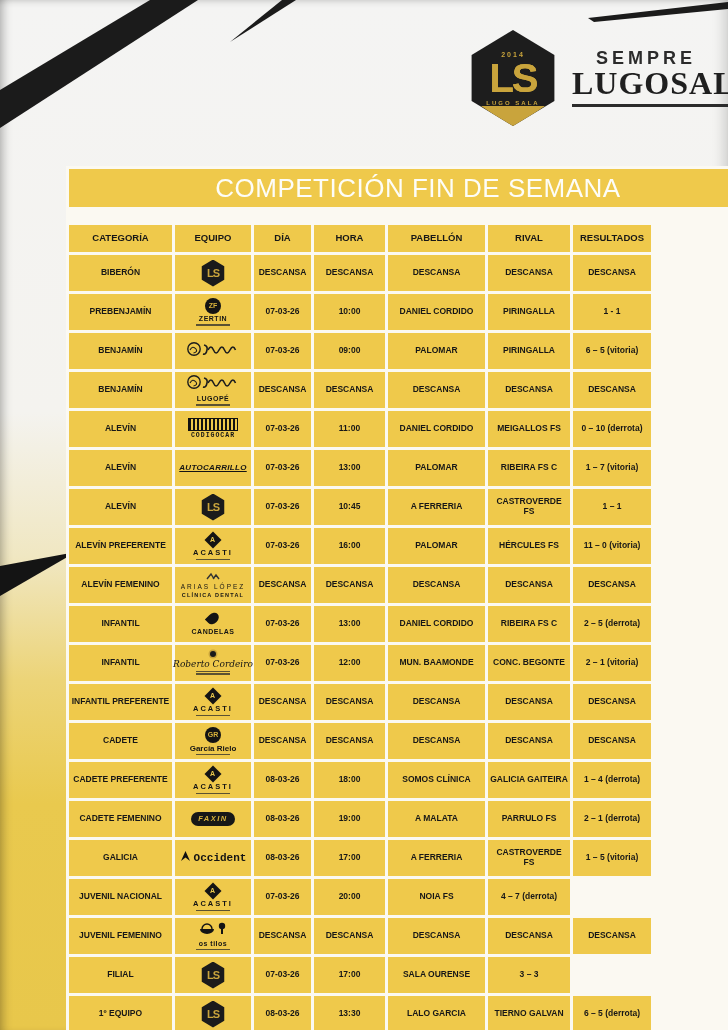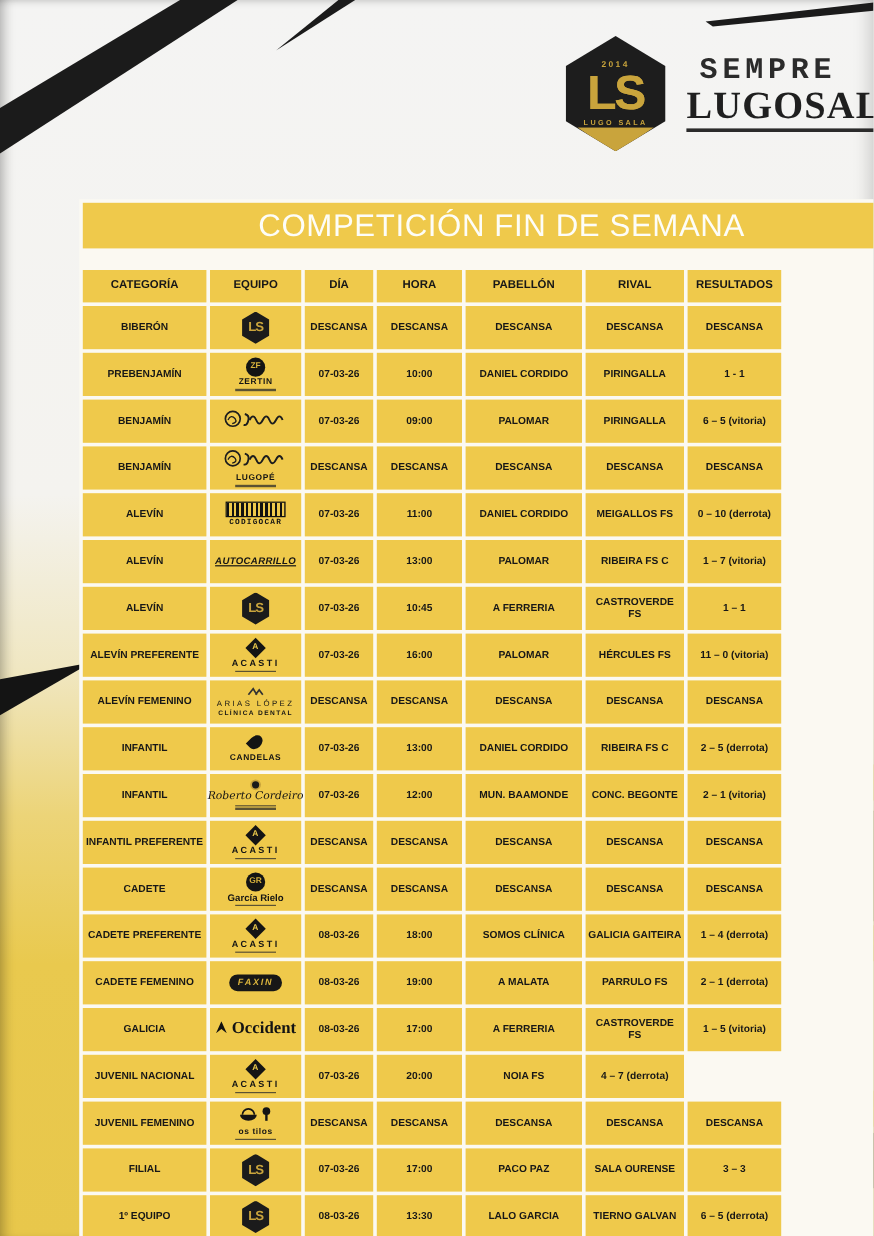--- a/index.html
+++ b/index.html
@@ -15,21 +15,21 @@
   .badge-hex{width:90px;height:96px;background:#1d1d1d;
     clip-path:polygon(50% 0,96% 26%,96% 74%,50% 100%,4% 74%,4% 26%);
     display:flex;flex-direction:column;align-items:center;justify-content:center;position:relative;}
   .b-year{color:#c9a43c;font-size:7px;letter-spacing:2px;font-weight:bold;margin-bottom:1px;}
   .b-ls{color:#c9a43c;font-size:40px;font-weight:bold;line-height:.95;letter-spacing:-2px;
     text-shadow:0 0 0 #c9a43c;}
   .b-gold{position:absolute;left:50%;bottom:-2px;transform:translateX(-50%);width:64px;height:22px;
     background:#c9a43c;clip-path:polygon(0 0,100% 0,50% 100%);}
   .b-bottom{position:relative;z-index:1;color:#c9a43c;font-size:6px;letter-spacing:2px;font-weight:bold;margin-top:3px;}
   .brand-text{display:flex;flex-direction:column;align-items:flex-start;}
-  .brand-1{font-family:Liberation Mono, monospace;font-weight:bold;font-size:25px;letter-spacing:4px;color:#2b2b2b;margin-left:11px;line-height:1;}
+  .brand-1{font-family:Liberation Sans, sans-serif;font-weight:bold;font-size:18px;letter-spacing:4px;color:#2b2b2b;margin-left:24px;line-height:1;}
   .brand-2{font-family:"Liberation Serif",serif;font-weight:bold;font-size:32px;letter-spacing:1px;color:#1f1f1f;line-height:1.05;
     border-bottom:3px solid #2b2b2b;padding-bottom:3px;}
 
   
   .tablewrap{position:absolute;left:66px;top:166px;width:704px;z-index:3;background:#fbf9f2;
     padding:3px;display:flex;flex-direction:column;gap:18px;box-sizing:border-box;}
   .title{background:#efc94b;height:38px;line-height:38px;text-align:center;color:#fdfdf8;
     font-size:26px;font-weight:500;letter-spacing:.5px;}
   .row{display:grid;grid-template-columns:103px 76px 57px 71px 97px 82px 78px;column-gap:3px;}
   .cell{background:#efc94b;display:flex;align-items:center;justify-content:center;text-align:center;
@@ -49,21 +49,21 @@
     display:flex;align-items:center;justify-content:center;}
   .ic-diamond span{transform:rotate(-45deg);color:#e8c74b;font-size:7px;font-weight:bold;}
   .ic-flame{width:10px;height:13px;background:#141414;border-radius:50% 50% 50% 0;transform:rotate(45deg);margin:1px 0 2px;}
   .ic-gear{padding:3px 7px;background:#171717;border-radius:9px;color:#d8b23c;font-style:italic;
     font-weight:bold;font-size:7.5px;letter-spacing:1.5px;}
   .ic-dot{width:6px;height:6px;border-radius:50%;background:#1a1a1a;box-shadow:0 0 0 1.5px #c9a43c;margin-bottom:1px;}
   .lname{font-size:7px;font-weight:bold;letter-spacing:.5px;color:#141414;white-space:nowrap;}
   .style-spaced{letter-spacing:2px;font-size:7.5px;}
   .style-spaced-light{letter-spacing:2px;font-weight:normal;font-size:6.5px;}
   .style-script{font-family:"DejaVu Serif",serif;font-style:italic;font-size:9px;font-weight:normal;letter-spacing:0;}
-  .style-serif{font-family:Liberation Serif, serif;font-size:14px;font-weight:bold;letter-spacing:0;}
+  .style-serif{font-family:Liberation Mono, monospace;font-size:11px;font-weight:bold;letter-spacing:0;}
   .style-italic{font-style:italic;font-size:8px;text-decoration:underline;letter-spacing:.3px;}
   .style-mixed{font-size:8px;letter-spacing:0;font-weight:bold;}
   .style-mono{font-family:"Liberation Mono",monospace;font-size:6.5px;letter-spacing:1px;}
   .lsub{font-size:5.5px;font-weight:bold;letter-spacing:1.2px;color:#141414;}
   .lbar{width:34px;height:1.5px;background:#2a2a2a;opacity:.75;}
 </style>
 </head>
 <body>
 
 <div class="page">
@@ -392,21 +392,20 @@
         </div>
         <div class="row">
           <div class="cell">FILIAL</div>
           <div class="cell">
             <div class="logo">
               <div class="ic-hex">LS</div>
             </div>
           </div>
           <div class="cell">07-03-26</div>
           <div class="cell">17:00</div>
-          <div class="cell">PACO PAZ</div>
           <div class="cell">SALA OURENSE</div>
           <div class="cell">3 – 3</div>
         </div>
         <div class="row">
           <div class="cell">1º EQUIPO</div>
           <div class="cell">
             <div class="logo">
               <div class="ic-hex">LS</div>
             </div>
           </div>

